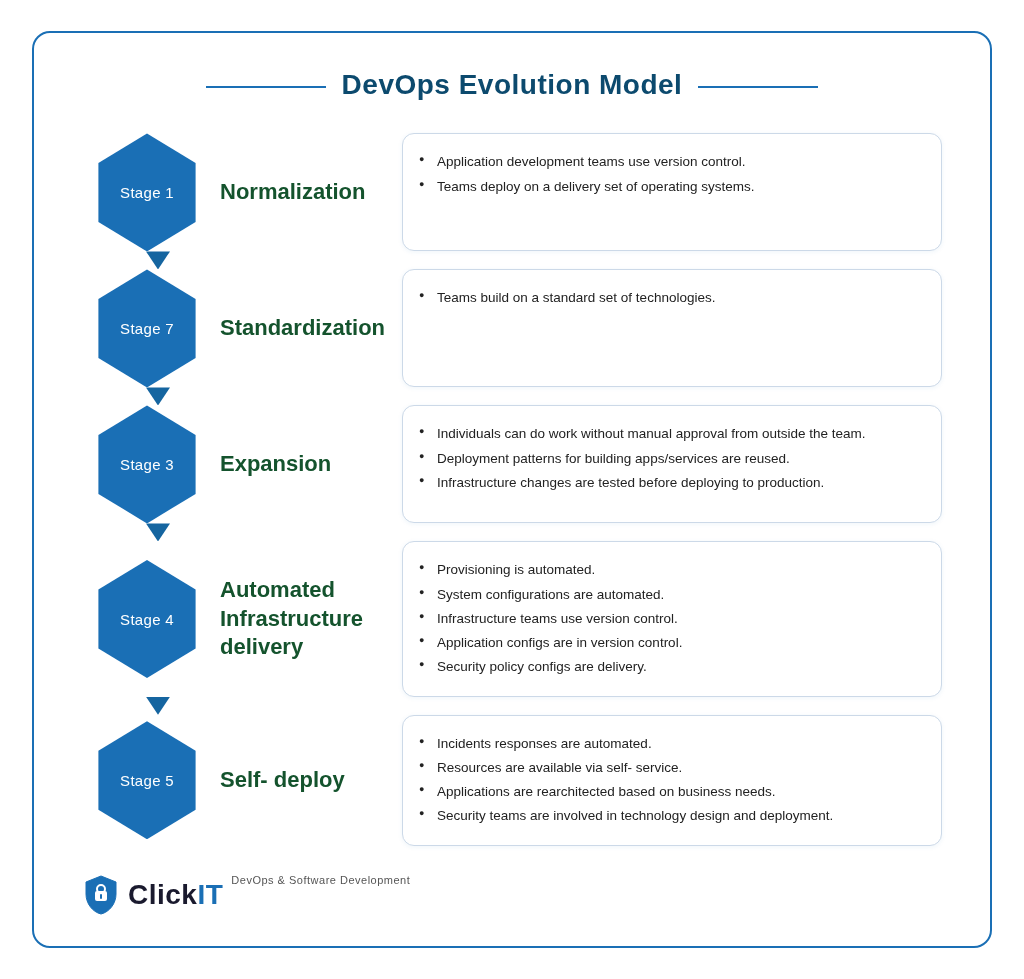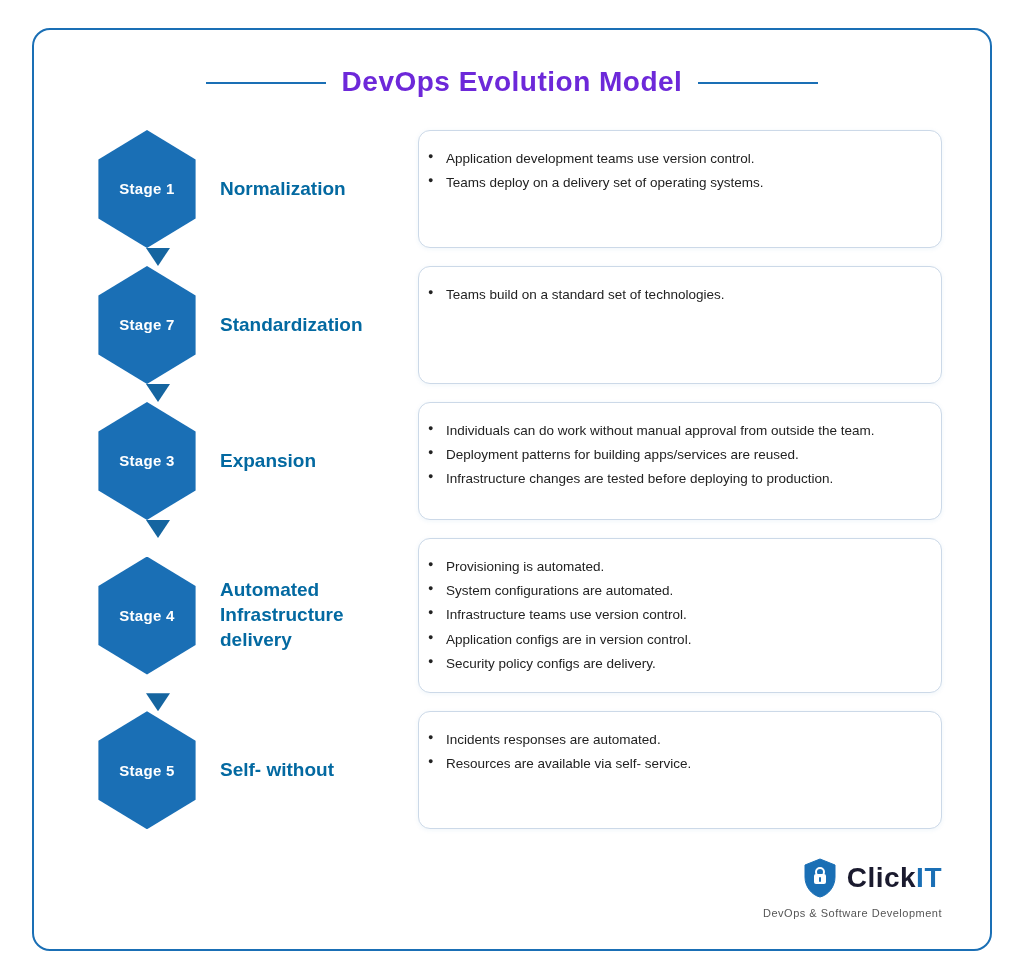--- a/index.html
+++ b/index.html
@@ -17,21 +17,21 @@
       background: #fff;
       border: 2.5px solid #1a6fb5;
       border-radius: 18px;
       padding: 36px 48px 30px 48px;
       margin: 20px auto;
     }
     .page-title {
       text-align: center;
       font-size: 28px;
       font-weight: 800;
-      color: #6d28d9;
+      color: #0c4a6e;
       margin-bottom: 32px;
       letter-spacing: 0.5px;
       position: relative;
     }
     .page-title::before,
     .page-title::after {
       content: '';
       display: inline-block;
       width: 120px;
       height: 2px;
@@ -61,47 +61,47 @@
     }
     .hexagon {
       width: 108px;
       height: 118px;
       background: #1a6fb5;
       clip-path: polygon(50% 0%, 95% 25%, 95% 75%, 50% 100%, 5% 75%, 5% 25%);
       display: flex;
       align-items: center;
       justify-content: center;
       color: #fff;
-      font-weight: 700;
+      font-weight: 400;
       font-size: 15px;
       text-align: center;
       letter-spacing: 0.3px;
       flex-shrink: 0;
     }
     .stage-name-area {
       display: flex;
       align-items: center;
       width: 190px;
       flex-shrink: 0;
       padding-left: 8px;
     }
     .stage-name {
-      font-size: 19px;
+      font-size: 22px;
       font-weight: 700;
-      color: #0369a1;
+      color: #14532d;
       line-height: 1.3;
     }
     .stage-card {
       flex: 1;
       background: #fff;
       border: 1.5px solid #ccd9e8;
       border-radius: 12px;
-      padding: 16px 20px 16px 9px;
+      padding: 16px 20px 16px 16px;
       box-shadow: 0 1px 5px rgba(26,111,181,0.07);
-      margin-left: 16px;
+      margin-left: 0;
     }
     .stage-card ul {
       list-style: none;
       padding: 0;
       margin: 0;
     }
     .stage-card ul li {
       font-size: 13.5px;
       color: #222;
       line-height: 1.5;
@@ -122,22 +122,22 @@
       left: 64px;
       bottom: -18px;
       width: 24px;
       height: 18px;
       background: #1565a0;
       clip-path: polygon(0 0, 100% 0, 50% 100%);
       z-index: 1;
     }
     .footer-logo {
       display: flex;
-      flex-direction: column;
-      align-items: flex-end;
+      flex-direction: row;
+      align-items: flex-start;
       margin-top: 28px;
       gap: 8px;
     }
     .logo-row {
       display: flex;
       align-items: center;
       gap: 8px;
     }
     .logo-icon {
       width: 38px;
@@ -227,26 +227,28 @@
             <li>Application configs are in version control.</li>
             <li>Security policy configs are delivery.</li>
           </ul>
         </div>
       </div>
       <div class="stage-row">
         <div class="hexagon-wrapper">
           <div class="hexagon">Stage 5</div>
         </div>
         <div class="stage-name-area">
-          <div class="stage-name">Self- without</div>
+          <div class="stage-name">Self- deploy</div>
         </div>
         <div class="stage-card">
           <ul>
             <li>Incidents responses are automated.</li>
             <li>Resources are available via self- service.</li>
+            <li>Applications are rearchitected based on business needs.</li>
+            <li>Security teams are involved in technology design and deployment.</li>
           </ul>
         </div>
       </div>
     </div>
 
   <div class="footer-logo">
     <div class="logo-row">
 
       <svg class="logo-icon" viewBox="0 0 38 42" fill="none" xmlns="http://www.w3.org/2000/svg">
         <path d="M19 2L4 8V20C4 29.5 10.5 38 19 40C27.5 38 34 29.5 34 20V8L19 2Z" fill="#1a6fb5" stroke="#1a6fb5" stroke-width="1"></path>

